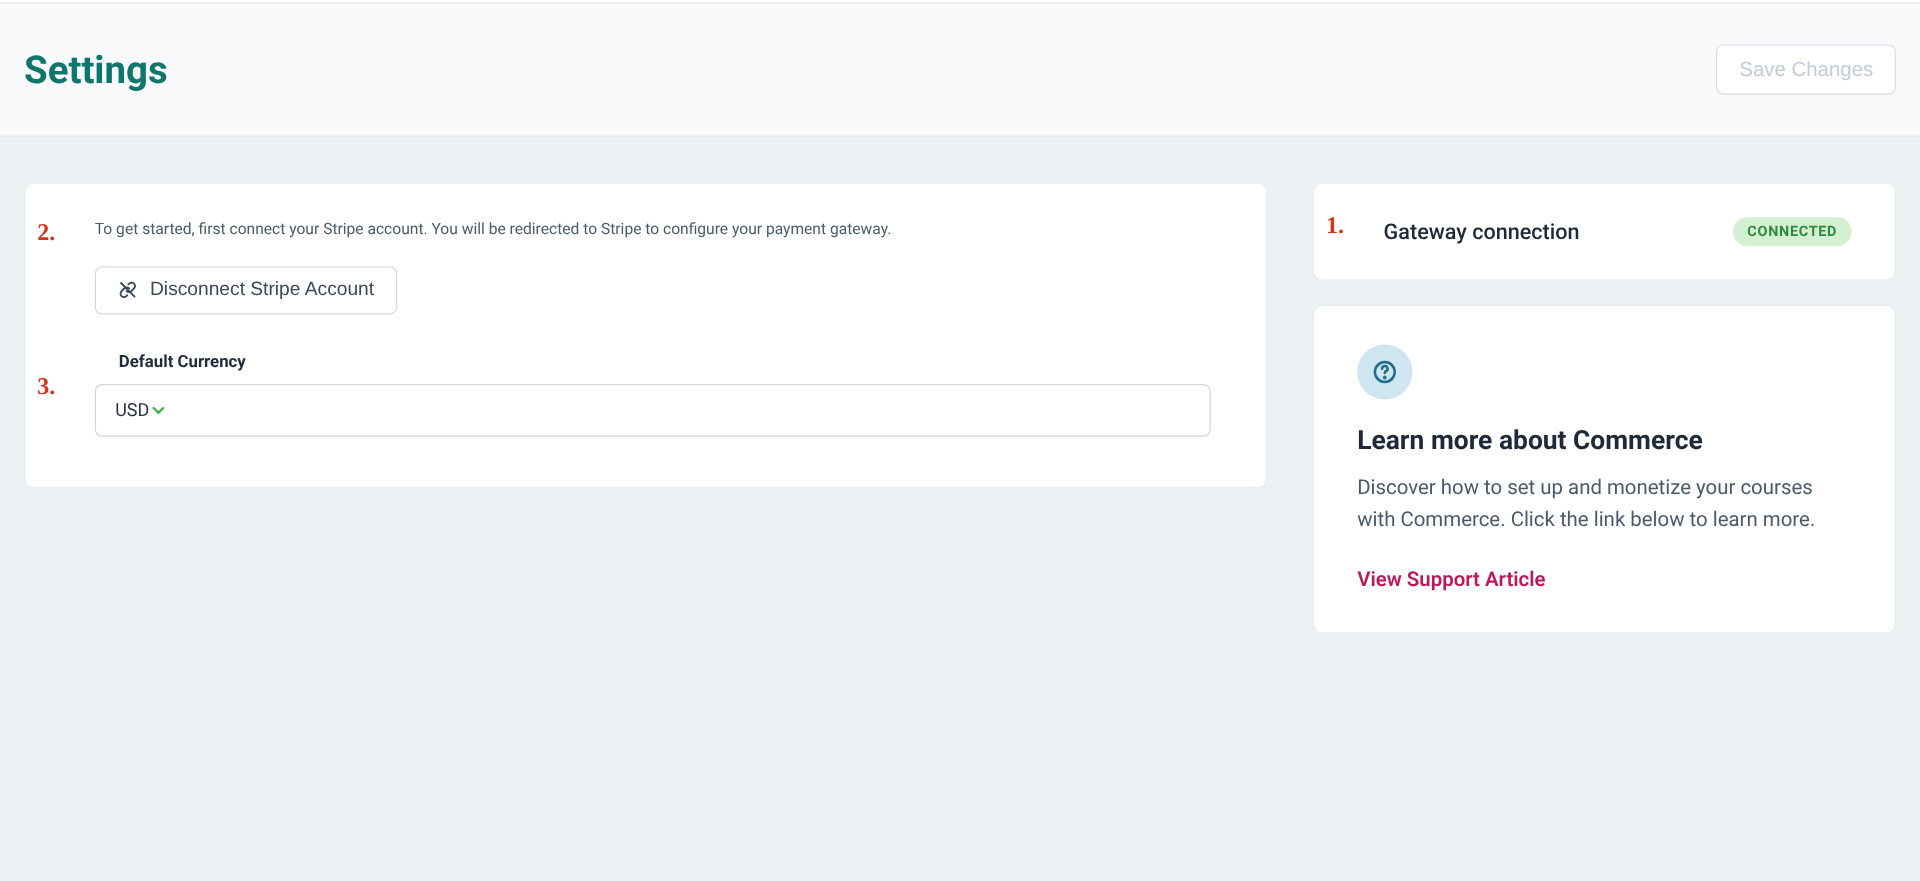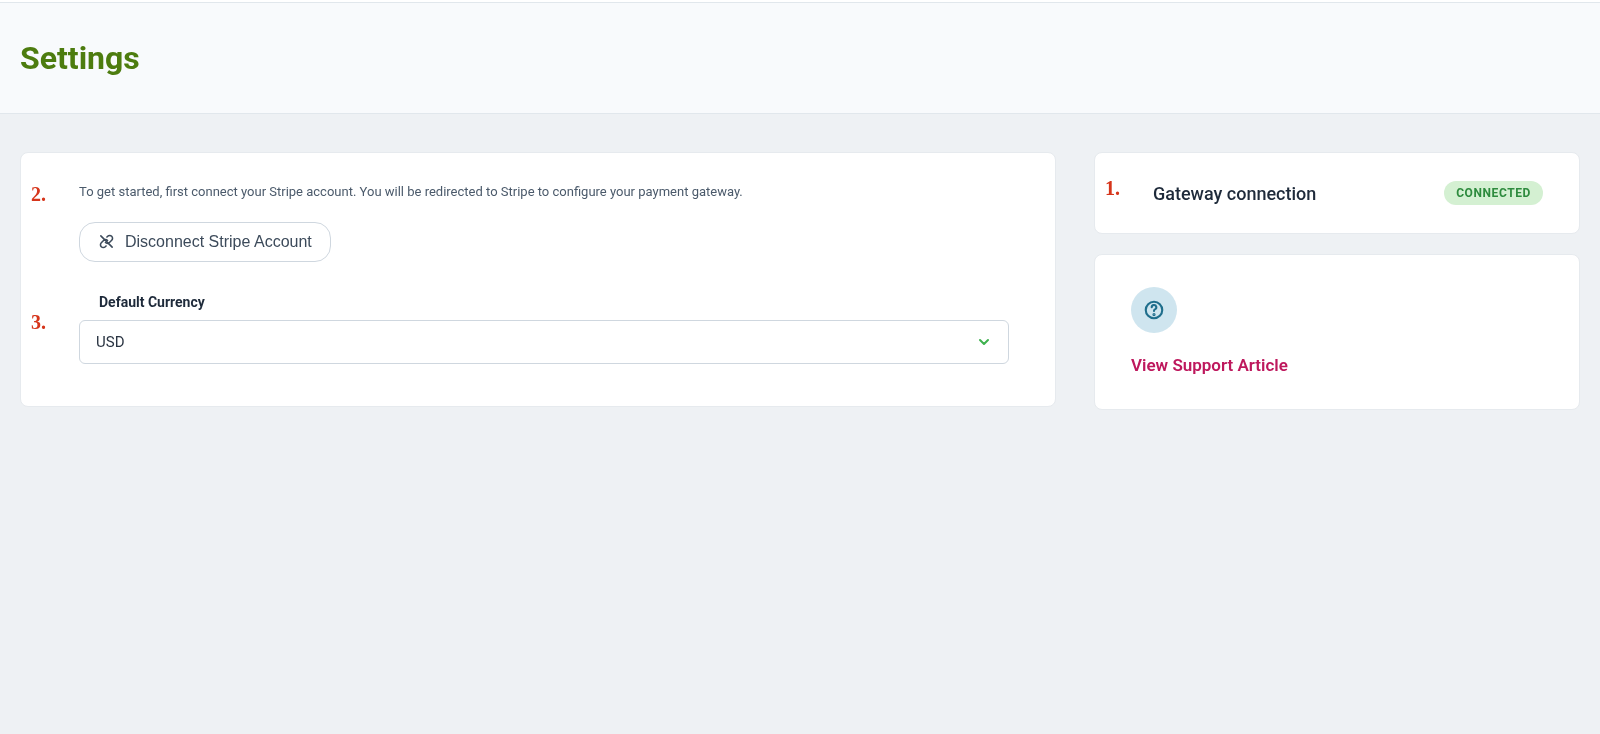--- a/index.html
+++ b/index.html
@@ -17,21 +17,21 @@
       border-bottom: 1px solid #e1e7ec;
       height: 112px;
       display: flex;
       align-items: center;
       justify-content: space-between;
       padding: 0 20px;
     }
     .page-title {
       font-size: 32px;
       font-weight: 700;
-      color: #4d7c0f;
+      color: #0f766e;
     }
     .save-btn {
       background: #fff;
       border: 1px solid #d7dde4;
       color: #c2ccd6;
       font-size: 17px;
       font-weight: 500;
       padding: 10px 18px;
       border-radius: 6px;
       cursor: default;
@@ -91,21 +91,21 @@
       color: #4b5a6b;
       line-height: 1.45;
       margin-bottom: 20px;
     }
     .disconnect-btn {
       display: inline-flex;
       align-items: center;
       gap: 10px;
       background: #fff;
       border: 1px solid #cfd7df;
-      border-radius: 16px;
+      border-radius: 6px;
       padding: 10px 18px;
       font-size: 16px;
       color: #3c4a5a;
       cursor: pointer;
       font-weight: 500;
     }
     .unlink-icon { width: 17px; height: 17px; flex-shrink: 0; }
     .field-label {
       font-size: 14px;
       font-weight: 700;
@@ -124,21 +124,20 @@
       width: 100%;
       border: 1px solid #cfd7df;
       border-radius: 6px;
       padding: 12px 16px;
       font-size: 15px;
       color: #2a3442;
       background: #fff;
       cursor: pointer;
       display: flex;
       align-items: center;
-      justify-content: space-between;
     }
     .chev { color: #3fb24f; }
     .help-card {
       padding: 32px 36px 34px 36px;
     }
     .help-icon-circle {
       width: 46px;
       height: 46px;
       border-radius: 50%;
       background: #cfe5ef;
@@ -178,20 +177,21 @@
     .annot.n2 { left: 10px; top: 30px; }
     .annot.n3 { left: 10px; top: 158px; }
     .top-gap{height:2px; background:#fff;}
   </style>
 </head>
 <body>
 
 <div class="top-gap"></div>
 <div class="header-bar">
   <h1 class="page-title">Settings</h1>
+  <button class="save-btn">Save Changes</button>
 </div>
 
 <div class="content">
 
   <div class="card left-card">
     <span class="annot n2">2.</span>
     <span class="annot n3">3.</span>
 
     <div style="margin-left:22px;">
       <p class="section-p">To get started, first connect your Stripe account. You will be redirected to Stripe to configure your payment gateway.</p>
@@ -226,18 +226,20 @@
     </div>
 
     <div class="card help-card">
       <div class="help-icon-circle">
         <svg width="22" height="22" viewBox="0 0 24 24" fill="none" stroke="currentColor" stroke-width="2.3" stroke-linecap="round" stroke-linejoin="round">
           <circle cx="12" cy="12" r="9"></circle>
           <path d="M9.5 9a2.5 2.5 0 1 1 3.5 2.3c-.9.4-1 1-1 1.7"></path>
           <circle cx="12" cy="17" r="0.6" fill="currentColor"></circle>
         </svg>
       </div>
+      <h3 class="help-title">Learn more about Commerce</h3>
+      <p class="help-body">Discover how to set up and monetize your courses with Commerce. Click the link below to learn more.</p>
       <a class="help-link">View Support Article</a>
     </div>
 
   </div>
 
 </div>
 
 </body></html>

